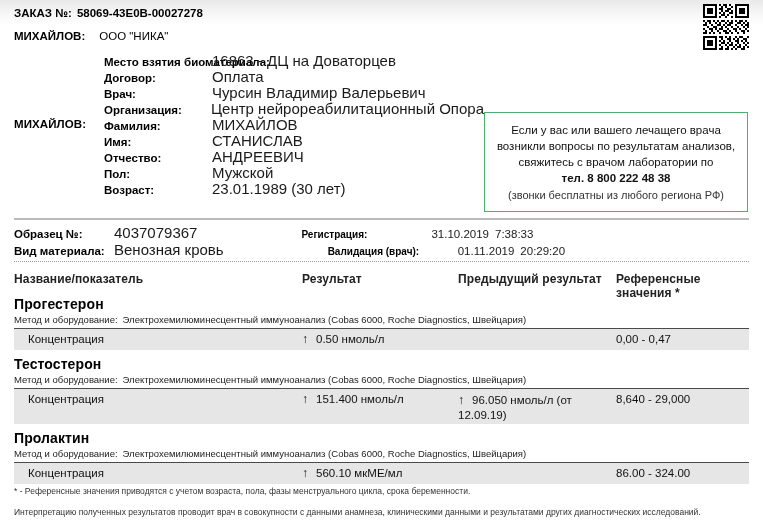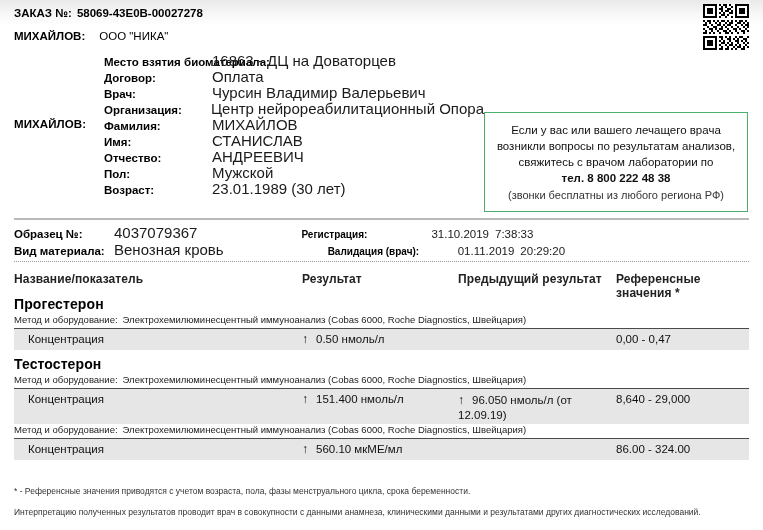--- a/index.html
+++ b/index.html
@@ -505,20 +505,21 @@
       </div>
       <div class="datarow" style="min-height:36px;">
         <span class="col-name">Концентрация</span>
         <span class="col-res"><span class="arrow">↑</span><span class="val">151.400 нмоль/л</span></span>
         <span class="col-prev"><span class="arrow">↑</span><span class="prev-wrap" style="display:inline;">96.050 нмоль/л (от 12.09.19)</span></span>
         <span class="col-ref">8,640 - 29,000</span>
       </div>
     </div>
 
     <div>
+      <div class="analyte">Пролактин</div>
       <div class="method">
         <span class="mlabel">Метод и оборудование:</span><span class="mval">Электрохемилюминесцентный иммуноанализ (Cobas 6000, Roche Diagnostics, Швейцария)</span>
       </div>
       <div class="datarow">
         <span class="col-name">Концентрация</span>
         <span class="col-res"><span class="arrow">↑</span><span class="val">560.10 мкМЕ/мл</span></span>
         <span class="col-prev"><span class="prev-wrap"></span></span>
         <span class="col-ref">86.00 - 324.00</span>
       </div>
     </div>

